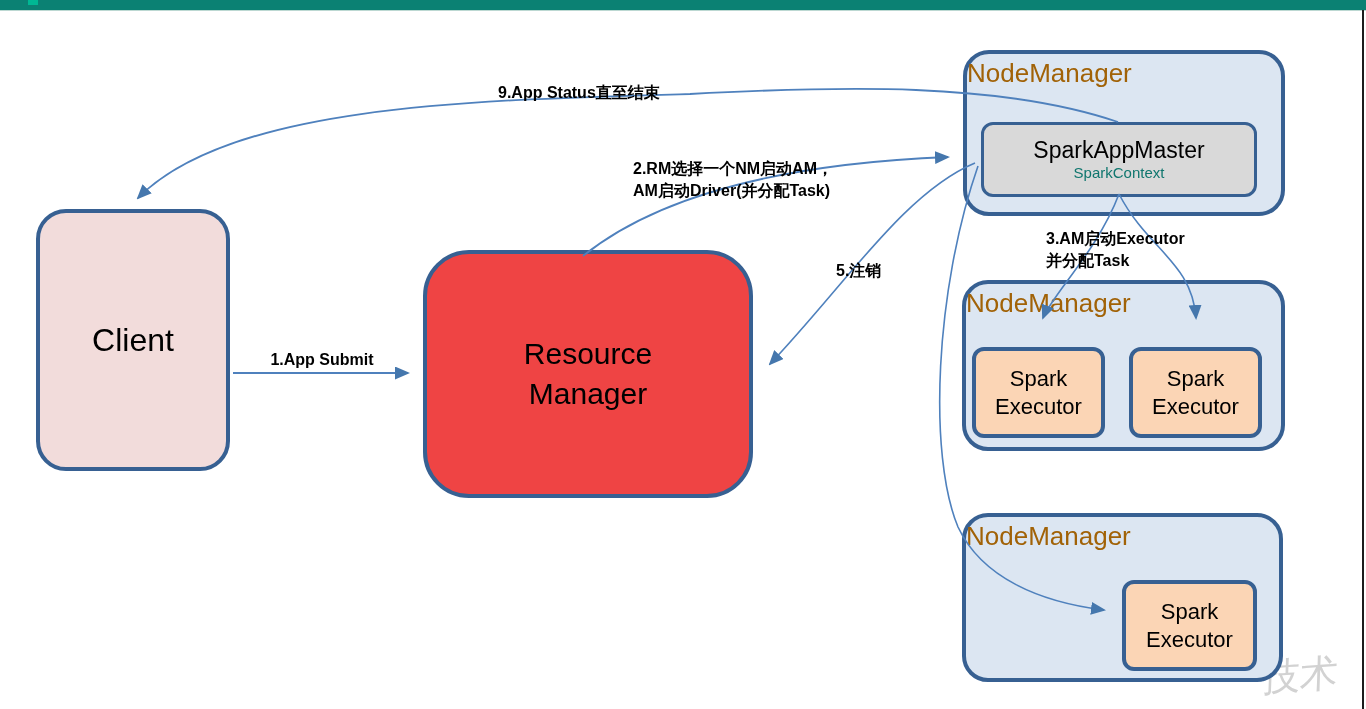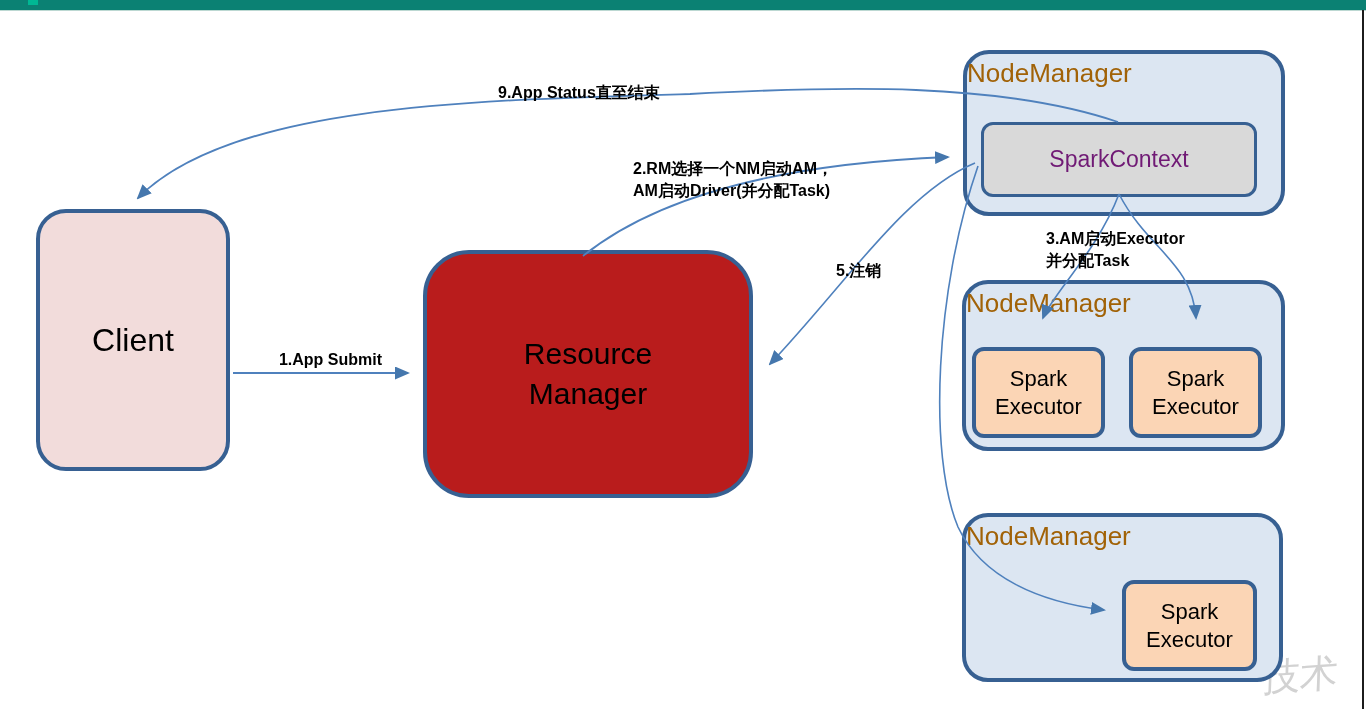--- a/index.html
+++ b/index.html
@@ -11,43 +11,43 @@
   
   .topbar{position:absolute;left:0;top:0;width:1366px;height:10px;background:#0b8173;border-bottom:1px solid #bcd8d2;}
   .topbar-accent{position:absolute;left:28px;top:0;width:10px;height:5px;background:#00b894;}
   .right-line{position:absolute;left:1362px;top:10px;width:2px;height:699px;background:#1c1c1c;}
 
   
   .node{position:absolute;box-sizing:border-box;border:4px solid #376092;z-index:1;}
   .center{display:flex;align-items:center;justify-content:center;text-align:center;}
   .client{left:36px;top:209px;width:194px;height:262px;border-radius:30px;background:#f2dcdb;}
   .client-label{font-size:32px;color:#000;}
-  .rm{left:423px;top:250px;width:330px;height:248px;border-radius:46px;background:#b91c1c;}
+  .rm{left:423px;top:250px;width:330px;height:248px;border-radius:46px;background:#ef4444;}
   .rm-label{font-size:30px;color:#000;width:200px;line-height:1.35;}
   .nm{background:#dce6f2;border-radius:26px;}
   .nm1{left:963px;top:50px;width:322px;height:166px;}
   .nm2{left:962px;top:280px;width:323px;height:171px;}
   .nm3{left:962px;top:513px;width:321px;height:169px;}
   .nm-label{position:absolute;left:0;top:4px;font-size:26px;color:#a16207;white-space:nowrap;}
   .sam{left:981px;top:122px;width:276px;height:75px;border-radius:12px;background:#d9d9d9;border-width:3px;
        display:flex;flex-direction:column;align-items:center;justify-content:center;line-height:1.2;}
   .sam-line1{font-size:23px;color:#000;}
-  .sam-line2{font-size:23px;color:#701a75;}
+  .sam-line2{font-size:15px;color:#0f766e;}
   .exec{background:#fbd5b5;border-radius:12px;margin-top:13px;}
   .exec-label{font-size:22px;color:#000;line-height:1.25;width:110px;}
   .ex1{left:972px;top:334px;width:133px;height:91px;}
   .ex2{left:1129px;top:334px;width:133px;height:91px;}
   .ex3{left:1122px;top:567px;width:135px;height:91px;}
 
   
   .arrows{position:absolute;left:0;top:0;width:1366px;height:709px;z-index:2;pointer-events:none;}
 
   
   .edge-label{position:absolute;z-index:3;font-weight:bold;font-size:16px;color:#000;line-height:1.4;white-space:nowrap;}
-  .l1{left:262px;top:349px;width:120px;text-align:right;}
+  .l1{left:262px;top:349px;width:120px;text-align:center;}
   .l2{left:633px;top:158px;}
   .l3{left:1046px;top:228px;}
   .l4{left:498px;top:82px;}
   .l5{left:836px;top:260px;}
 
   
   .watermark{position:absolute;left:1262px;top:650px;z-index:0;font-size:38px;color:#d2d2d2;
              transform:rotate(-4deg) skewX(-6deg);white-space:nowrap;}
 </style>
 </head>
@@ -67,20 +67,21 @@
   </div>
 
   <div class="node rm center">
     <span class="rm-label">Resource Manager</span>
   </div>
 
   <div class="node nm nm1">
     <span class="nm-label">NodeManager</span>
   </div>
   <div class="node sam">
+    <span class="sam-line1">SparkAppMaster</span>
     <span class="sam-line2">SparkContext</span>
   </div>
 
   <div class="node nm nm2">
     <span class="nm-label">NodeManager</span>
   </div>
   <div class="node exec ex1 center">
     <span class="exec-label">Spark Executor</span>
   </div>
   <div class="node exec ex2 center">

